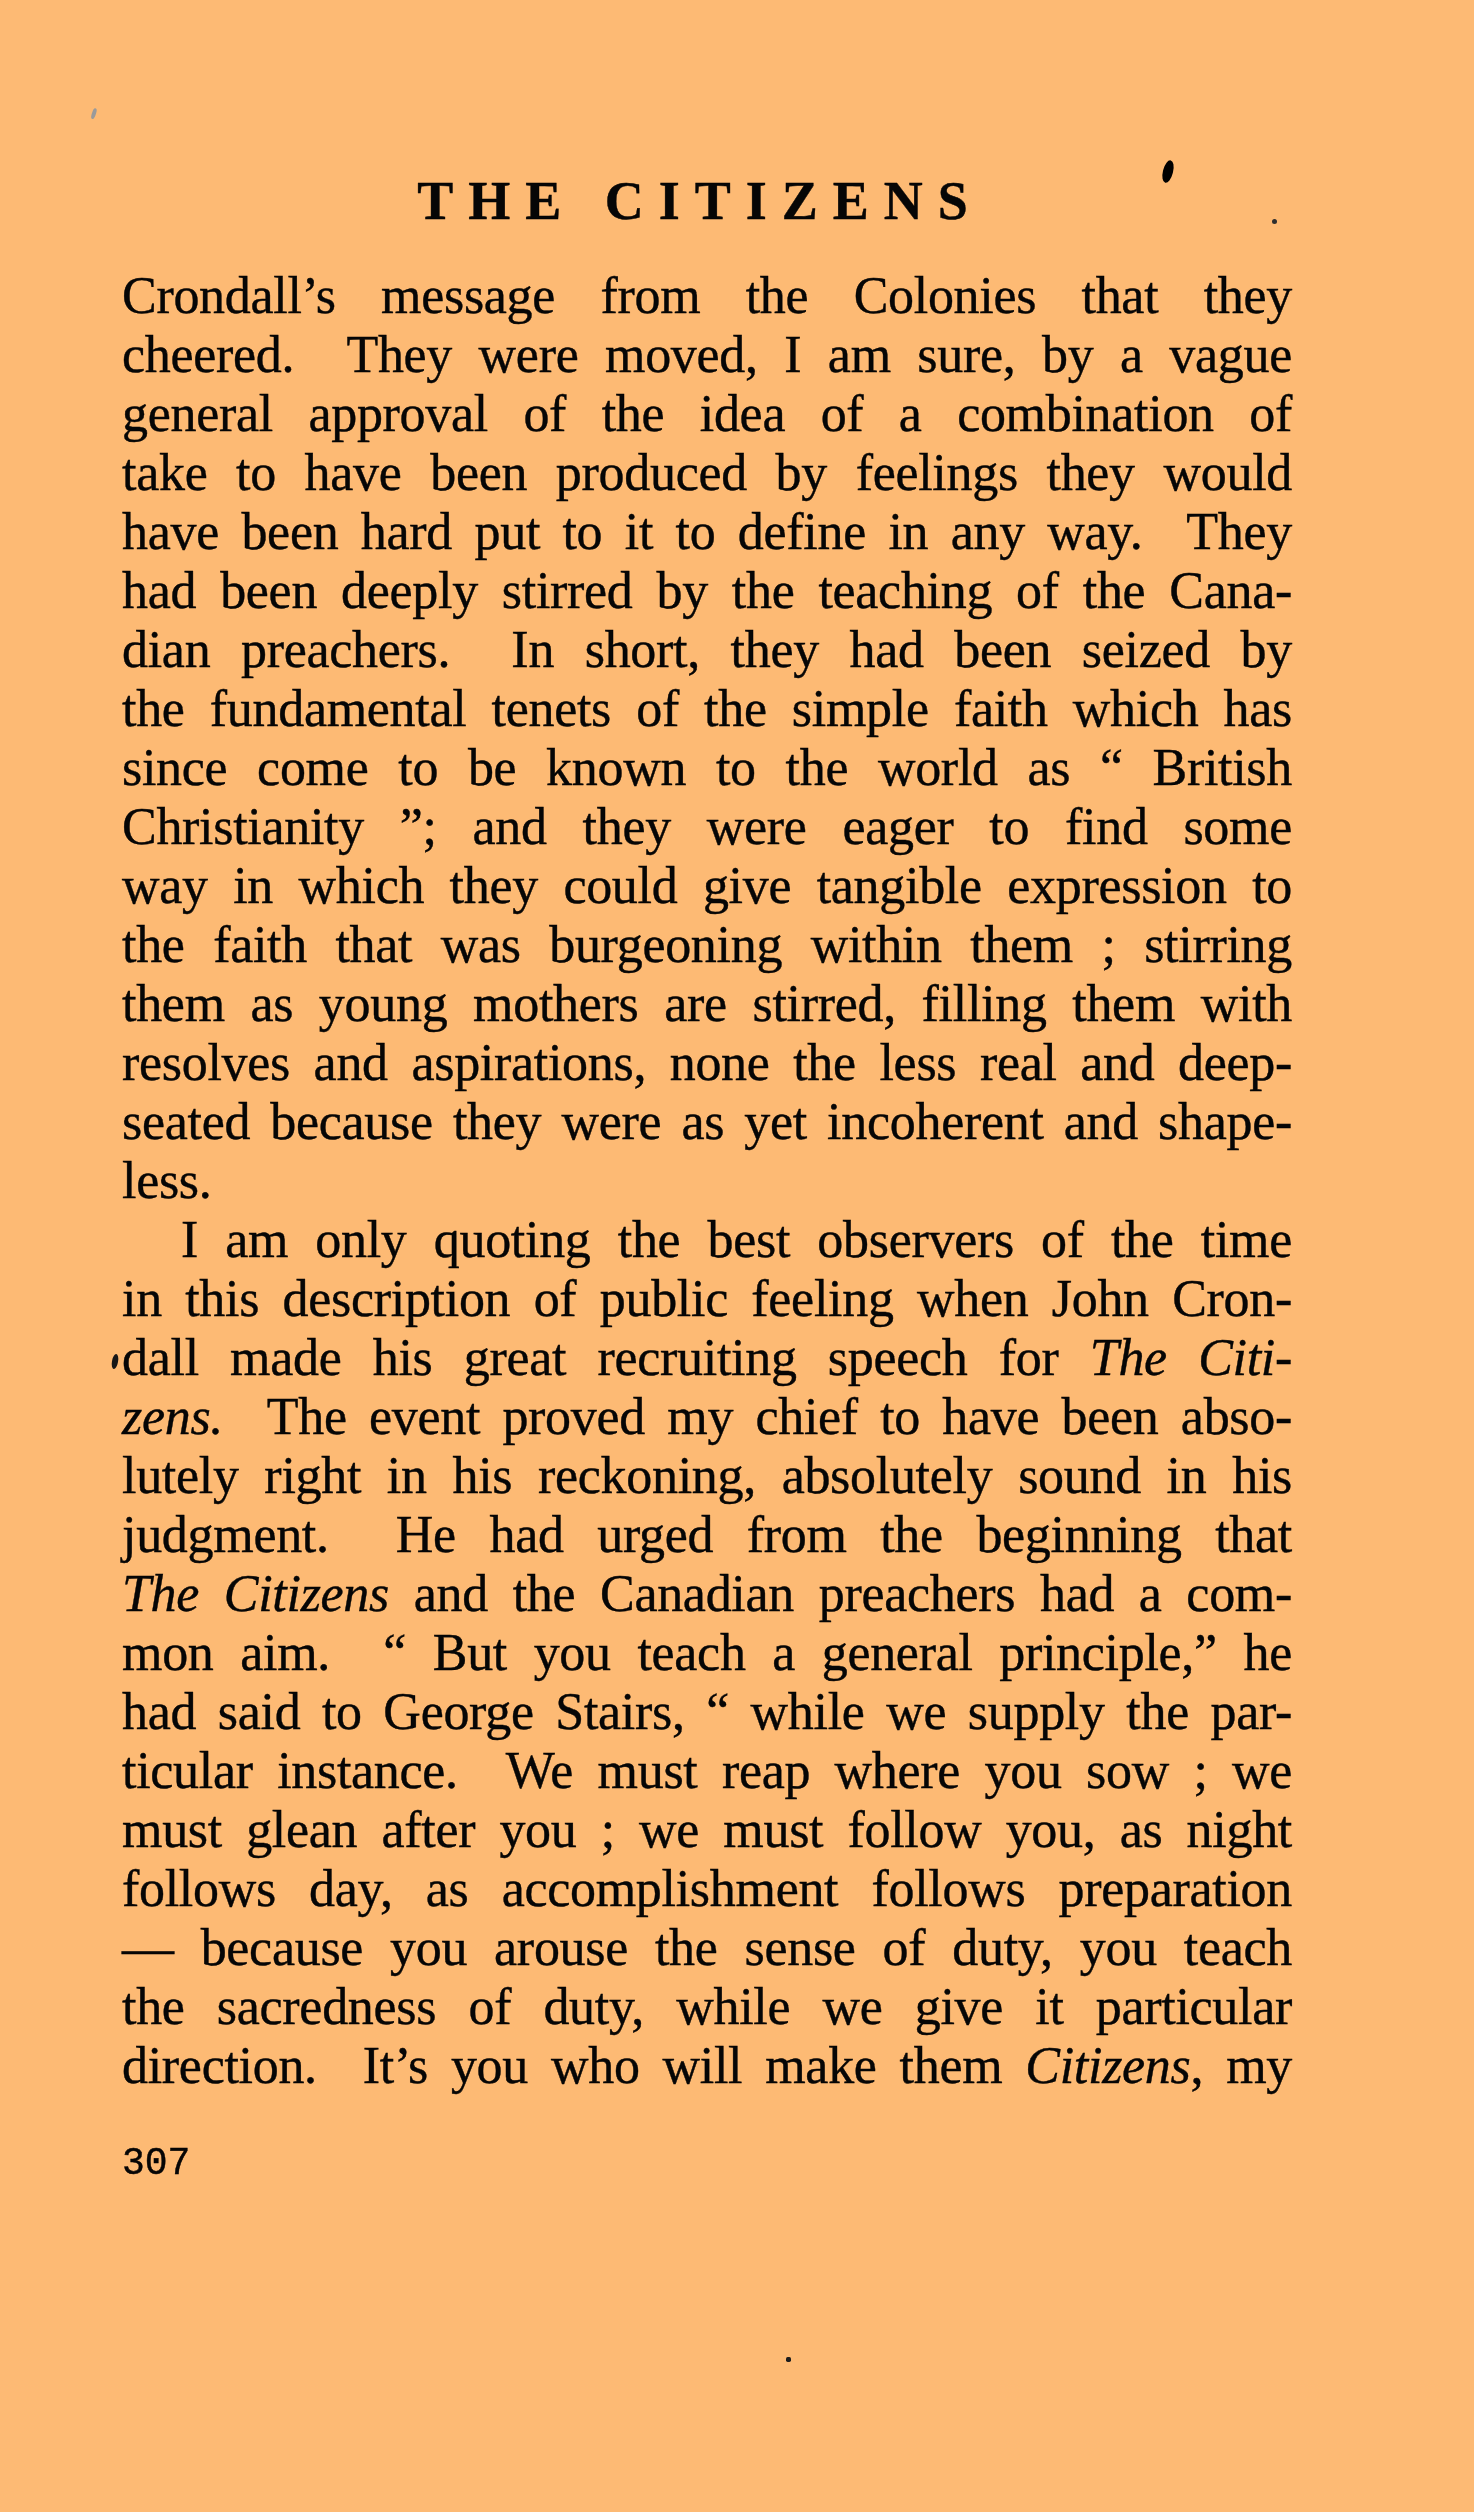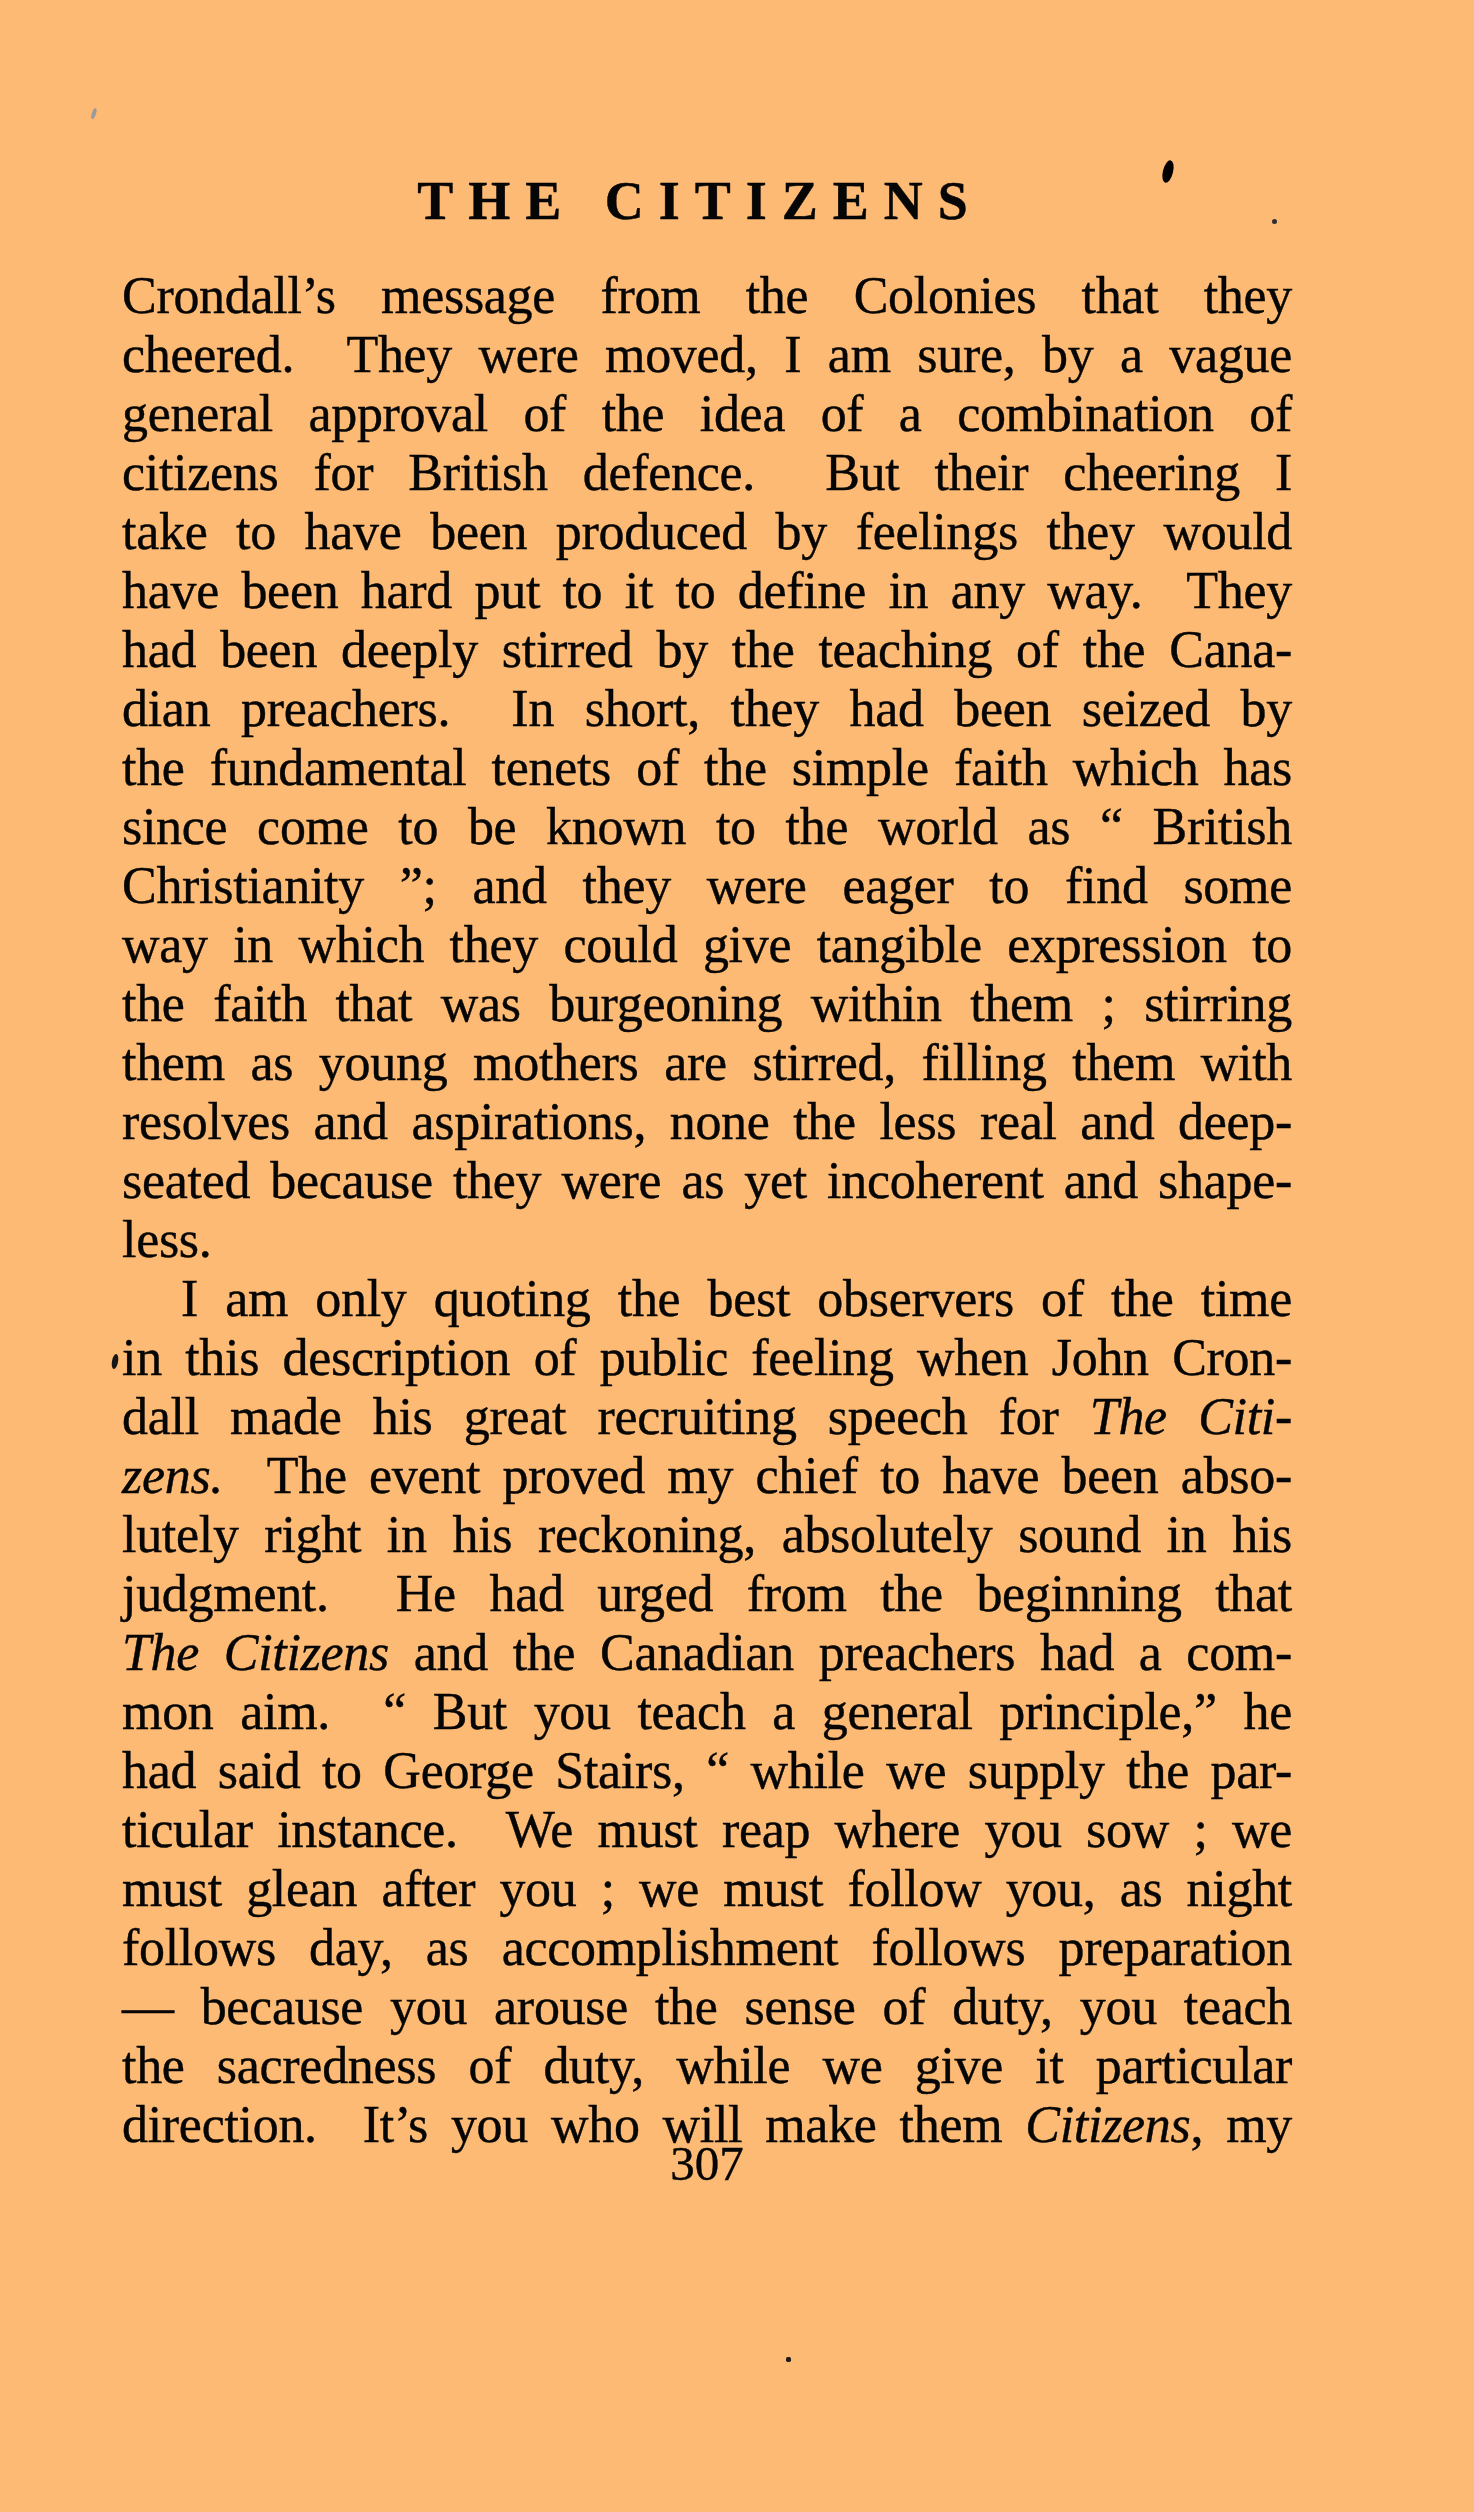--- a/index.html
+++ b/index.html
@@ -58,23 +58,23 @@
     text-indent: 59px;
   }
   .line em {
     font-style: italic;
   }
   .page-number {
     position: absolute;
     left: 122px;
     top: 2138px;
     width: 1170px;
-    text-align: center;
-    font-size: 49px;
+    font-size: 38px;
     line-height: 51px;
+    font-family: Liberation Mono, monospace;
     -webkit-text-stroke: 0.4px #000;
   }
   
   .mark {
     position: absolute;
     background: #000;
   }
   .mark-apostrophe {
     left: 1163px;
     top: 160px;
@@ -123,21 +123,20 @@
 
 <div class="page">
 
   <div class="title">THE CITIZENS</div>
 
   <div class="text-block">
       <div class="paragraph">
         <div class="line j"><span>Crondall’s message from the Colonies that they</span></div>
         <div class="line j"><span>cheered.&nbsp; They were moved, I am sure, by a vague</span></div>
         <div class="line j"><span>general approval of the idea of a combination of</span></div>
-        <div class="line j"><span>citizens for British defence.&nbsp; But their cheering I</span></div>
         <div class="line j"><span>take to have been produced by feelings they would</span></div>
         <div class="line j"><span>have been hard put to it to define in any way.&nbsp; They</span></div>
         <div class="line j"><span>had been deeply stirred by the teaching of the Cana-</span></div>
         <div class="line j"><span>dian preachers.&nbsp; In short, they had been seized by</span></div>
         <div class="line j"><span>the fundamental tenets of the simple faith which has</span></div>
         <div class="line j"><span>since come to be known to the world as “&nbsp;British</span></div>
         <div class="line j"><span>Christianity&nbsp;”; and they were eager to find some</span></div>
         <div class="line j"><span>way in which they could give tangible expression to</span></div>
         <div class="line j"><span>the faith that was burgeoning within them&nbsp;; stirring</span></div>
         <div class="line j"><span>them as young mothers are stirred, filling them with</span></div>

